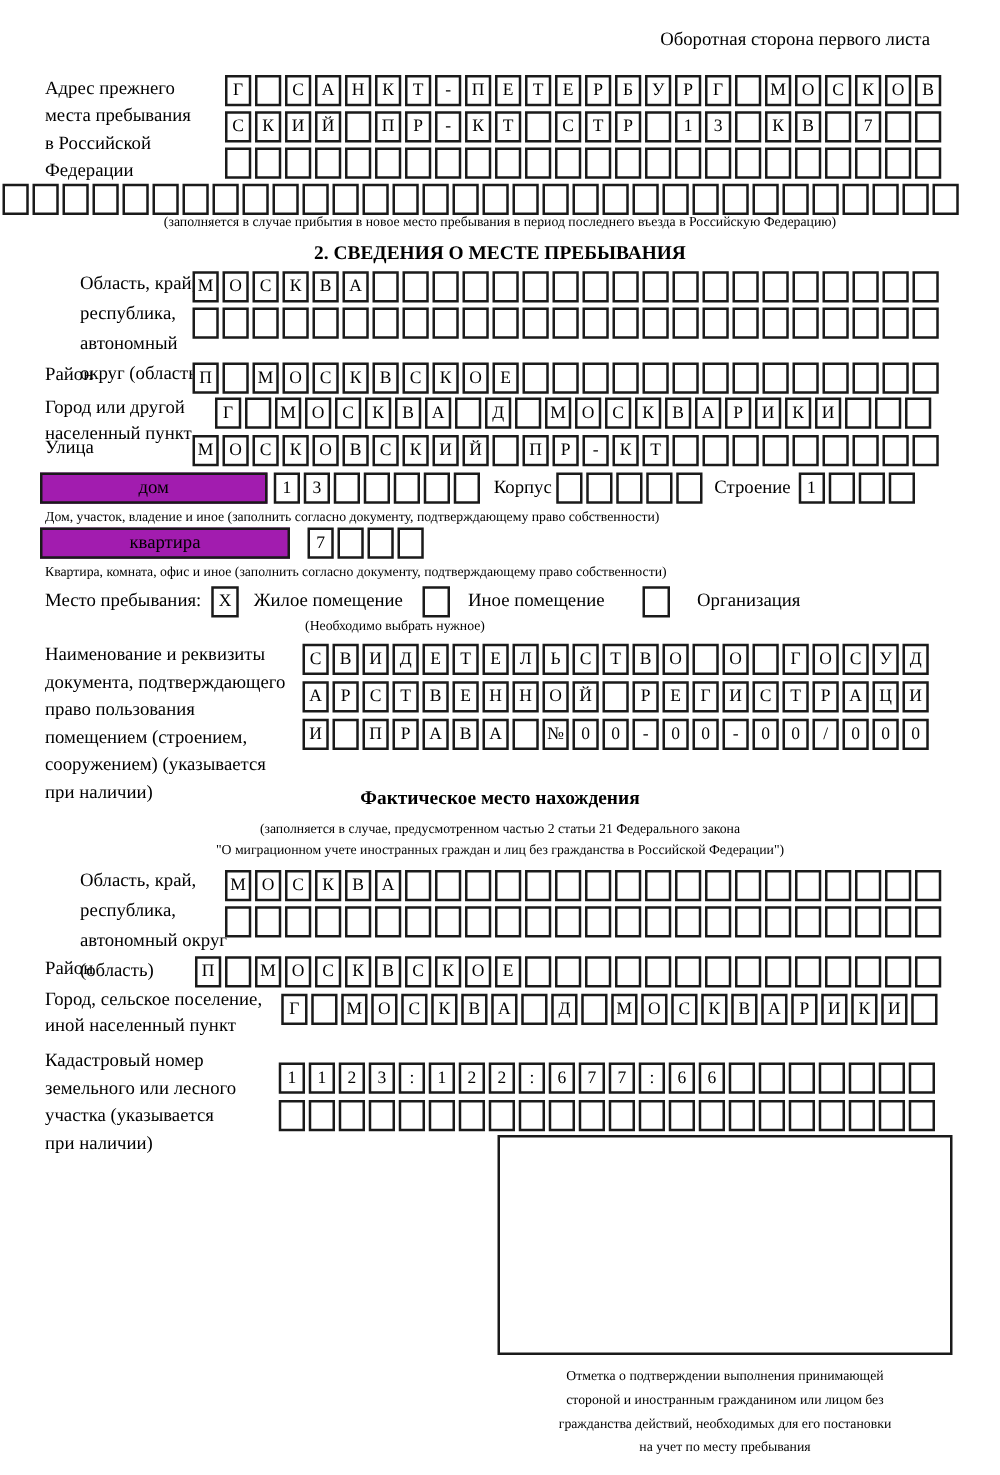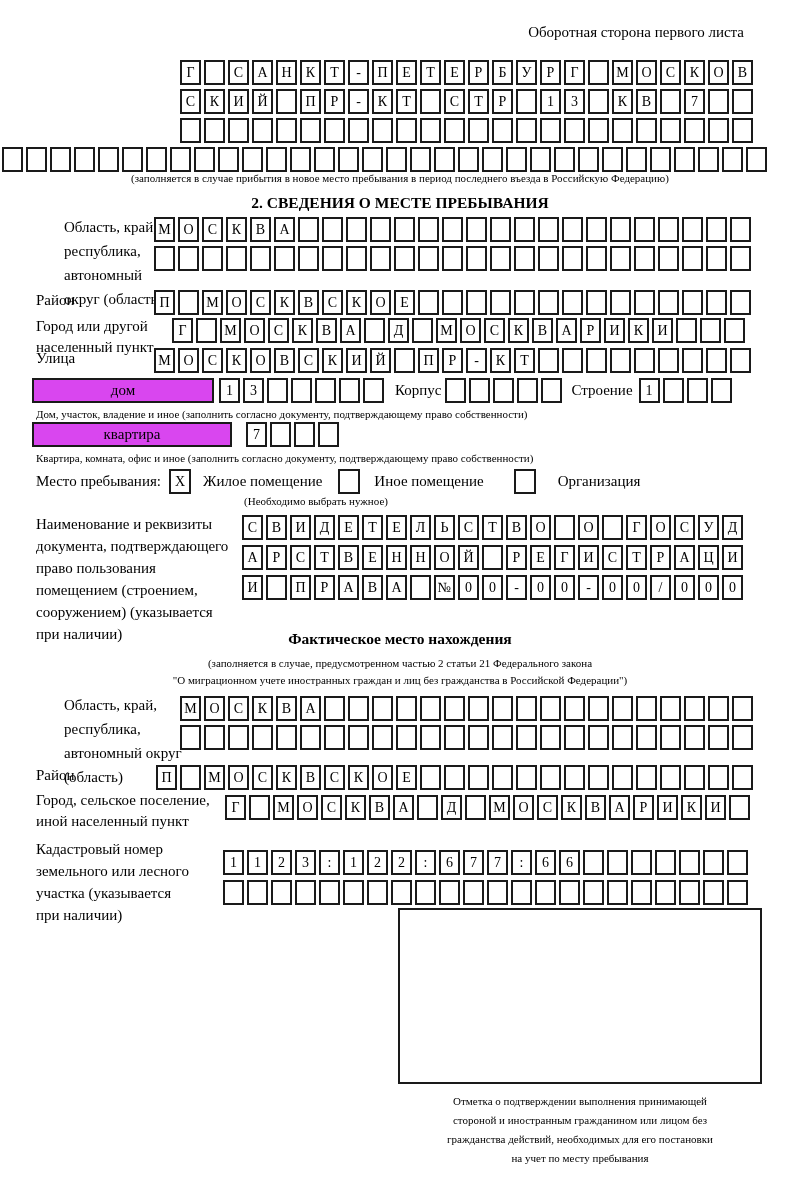--- a/index.html
+++ b/index.html
@@ -17,40 +17,46 @@
   .lh24 div { line-height:24px;margin-left:28px; }
   .lh21 div { line-height:21px; }
   .cellrow { white-space:nowrap; height:25px; }
   .cell {
     display:inline-block; width:17px; height:21px; border:2px solid #1a1a1a;
     margin-right:3px; text-align:center; font-size:14px; line-height:21px;
     vertical-align:top; background:#fff;
   }
   .widebox {
     display:inline-block; border:2px solid #1a1a1a; height:21px; line-height:21px;
-    text-align:center; vertical-align:top; font-size:15px; background:#d946ef;
+    text-align:center; vertical-align:top; font-size:15px; background:#a21caf;
   }
   .cbox {
     display:inline-block; width:18px; height:21px; border:2px solid #1a1a1a;
     text-align:center; line-height:21px; font-size:14px; vertical-align:top; background:#fff;
   }
   .inline-lbl { display:inline-block; line-height:25px; vertical-align:top; white-space:nowrap; }
   .note { font-size:11px; }
   .center { width:800px; left:0; text-align:center; }
   .title { font-weight:bold; font-size:15.5px; }
   .stamp-box { border:2.5px solid #1a1a1a; background:#fff; }
   .stamp-note div { line-height:19px; }
 </style>
 </head>
 <body>
 
 <div class="page">
 
   <div class="abs hdr" style="top:24px; right:56px;">Оборотная сторона первого листа</div>
 
+  <div class="abs lbl lh22" style="top:60px; left:36px;">
+    <div>Адрес прежнего</div>
+    <div>места пребывания</div>
+    <div>в Российской</div>
+    <div>Федерации</div>
+  </div>
   <div class="abs cellrow" style="top:60px; left:180px;"><span class="cell">Г</span><span class="cell"></span><span class="cell">С</span><span class="cell">А</span><span class="cell">Н</span><span class="cell">К</span><span class="cell">Т</span><span class="cell">-</span><span class="cell">П</span><span class="cell">Е</span><span class="cell">Т</span><span class="cell">Е</span><span class="cell">Р</span><span class="cell">Б</span><span class="cell">У</span><span class="cell">Р</span><span class="cell">Г</span><span class="cell"></span><span class="cell">М</span><span class="cell">О</span><span class="cell">С</span><span class="cell">К</span><span class="cell">О</span><span class="cell">В</span></div>
   <div class="abs cellrow" style="top:89px; left:180px;"><span class="cell">С</span><span class="cell">К</span><span class="cell">И</span><span class="cell">Й</span><span class="cell"></span><span class="cell">П</span><span class="cell">Р</span><span class="cell">-</span><span class="cell">К</span><span class="cell">Т</span><span class="cell"></span><span class="cell">С</span><span class="cell">Т</span><span class="cell">Р</span><span class="cell"></span><span class="cell">1</span><span class="cell">3</span><span class="cell"></span><span class="cell">К</span><span class="cell">В</span><span class="cell"></span><span class="cell">7</span><span class="cell"></span><span class="cell"></span></div>
   <div class="abs cellrow" style="top:118px; left:180px;"><span class="cell"></span><span class="cell"></span><span class="cell"></span><span class="cell"></span><span class="cell"></span><span class="cell"></span><span class="cell"></span><span class="cell"></span><span class="cell"></span><span class="cell"></span><span class="cell"></span><span class="cell"></span><span class="cell"></span><span class="cell"></span><span class="cell"></span><span class="cell"></span><span class="cell"></span><span class="cell"></span><span class="cell"></span><span class="cell"></span><span class="cell"></span><span class="cell"></span><span class="cell"></span><span class="cell"></span></div>
   <div class="abs cellrow" style="top:147px; left:2px;"><span class="cell"></span><span class="cell"></span><span class="cell"></span><span class="cell"></span><span class="cell"></span><span class="cell"></span><span class="cell"></span><span class="cell"></span><span class="cell"></span><span class="cell"></span><span class="cell"></span><span class="cell"></span><span class="cell"></span><span class="cell"></span><span class="cell"></span><span class="cell"></span><span class="cell"></span><span class="cell"></span><span class="cell"></span><span class="cell"></span><span class="cell"></span><span class="cell"></span><span class="cell"></span><span class="cell"></span><span class="cell"></span><span class="cell"></span><span class="cell"></span><span class="cell"></span><span class="cell"></span><span class="cell"></span><span class="cell"></span><span class="cell"></span></div>
   <div class="abs note center" style="top:172px;">(заполняется в случае прибытия в новое место пребывания в период последнего въезда в Российскую Федерацию)</div>
 
   <div class="abs title center" style="top:194px;">2. СВЕДЕНИЯ О МЕСТЕ ПРЕБЫВАНИЯ</div>
 
   <div class="abs lbl lh24" style="top:215px; left:36px;">
     <div>Область, край,</div>

